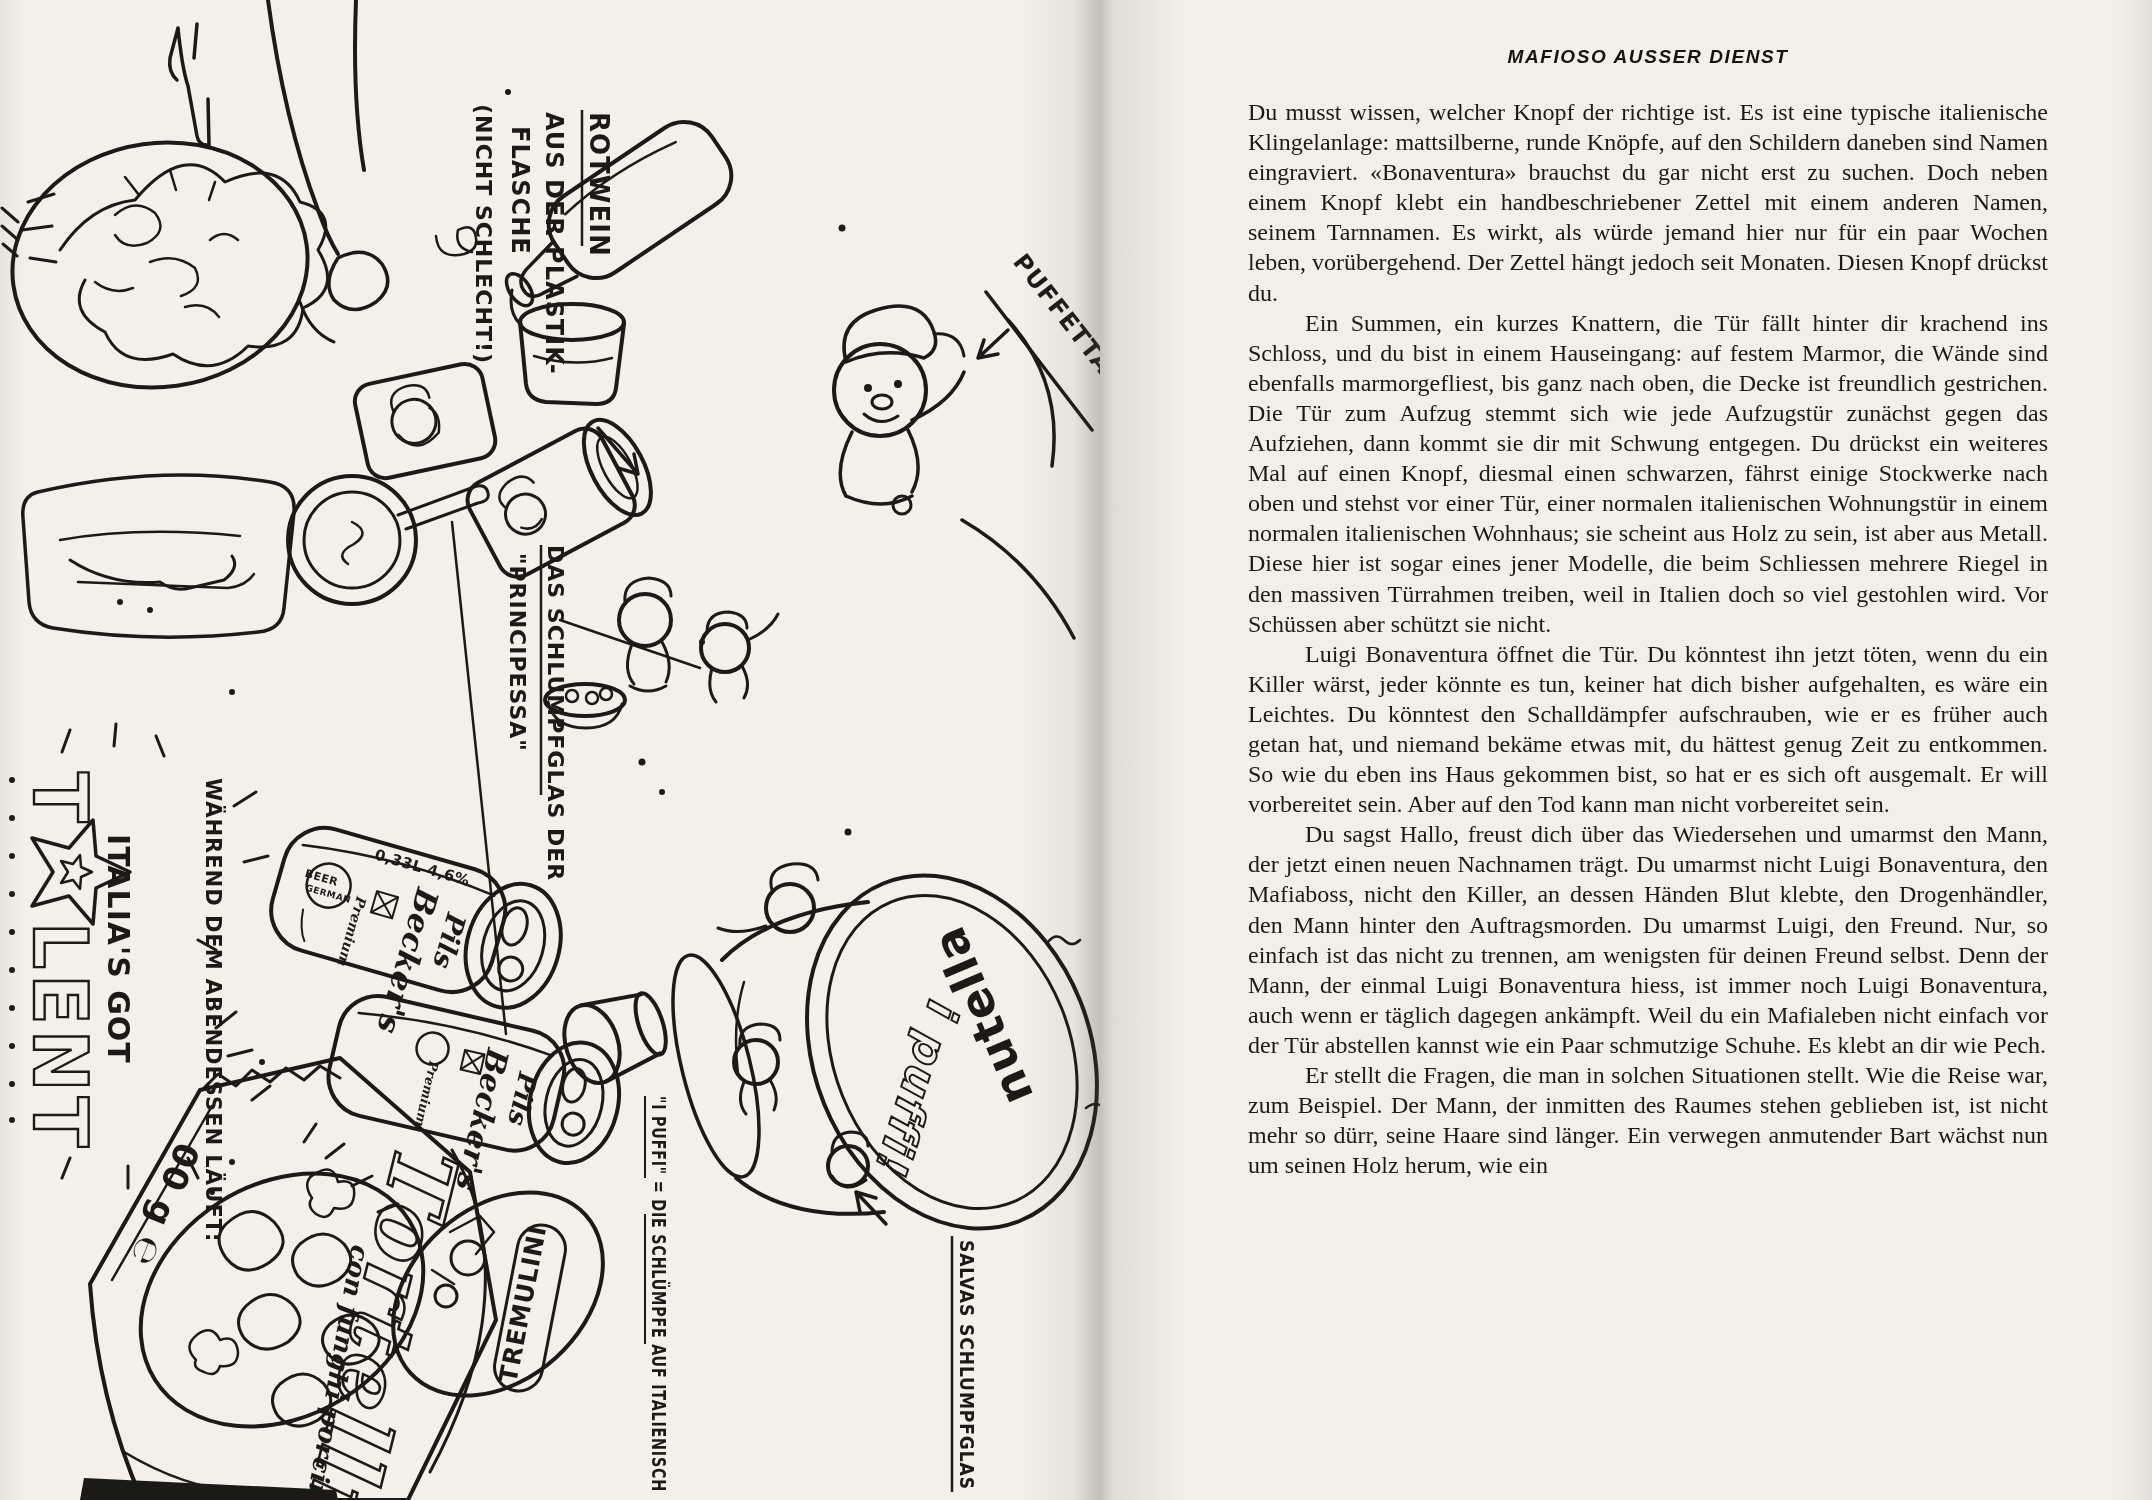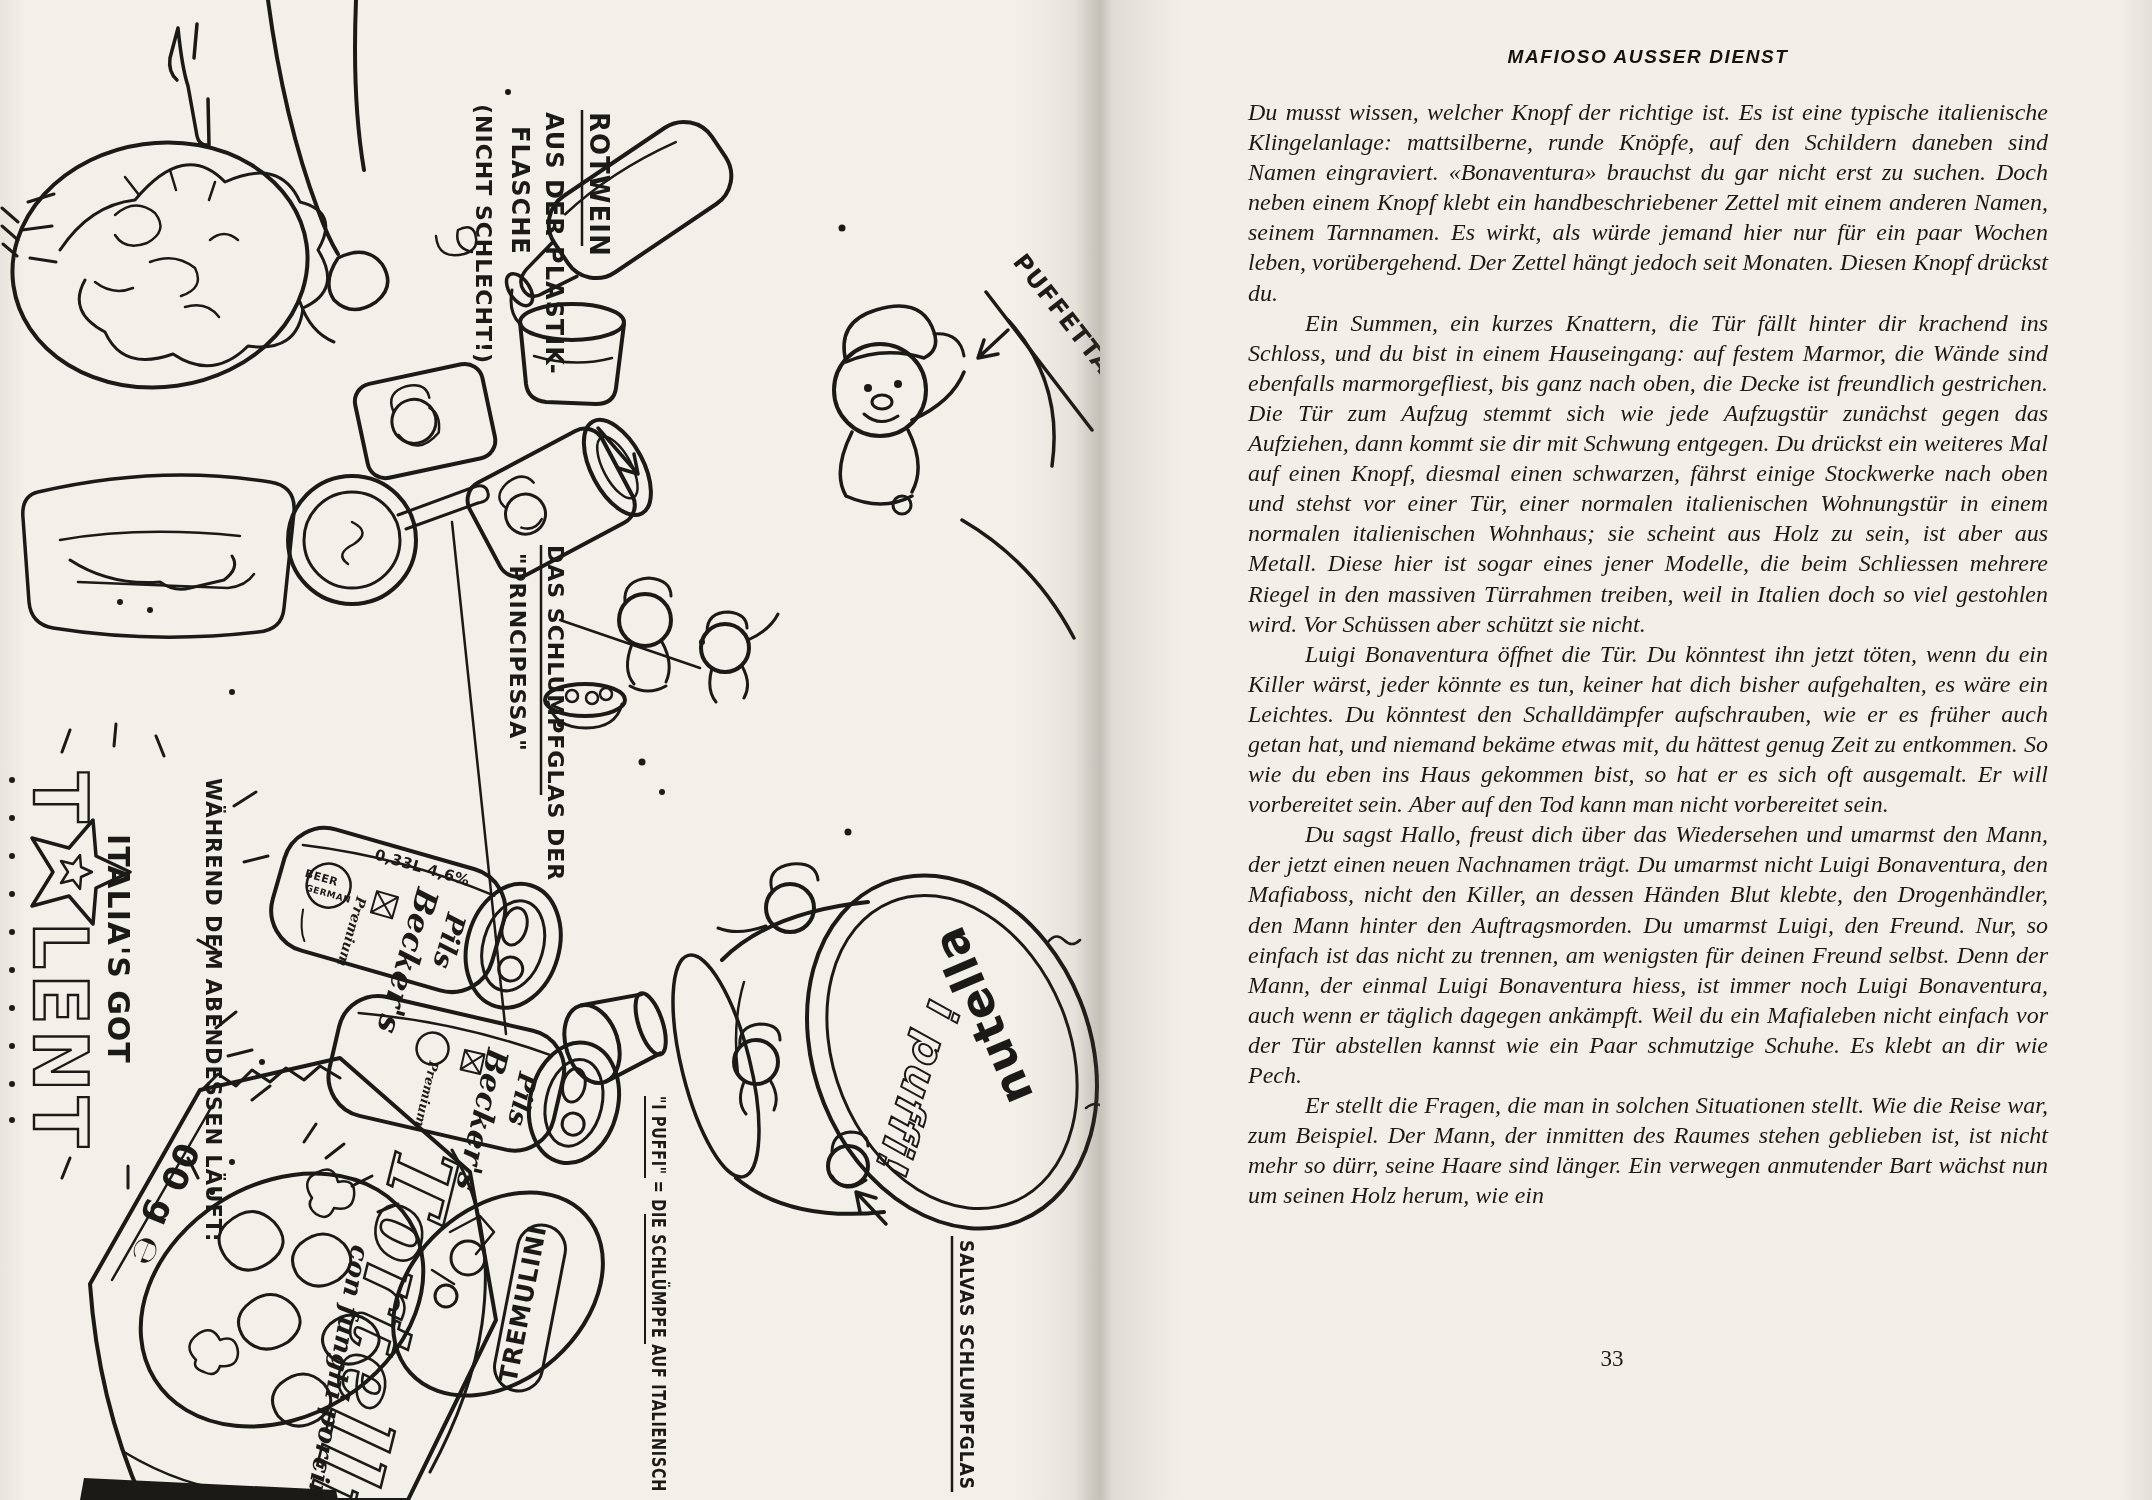--- a/index.html
+++ b/index.html
@@ -22,21 +22,21 @@
     background:linear-gradient(90deg,rgba(60,55,45,0) 0%,rgba(60,55,45,0.08) 100%);}
   .edge-left{position:absolute;top:0;left:0;width:26px;height:1500px;pointer-events:none;
     background:linear-gradient(90deg,rgba(60,55,45,0.06) 0%,rgba(60,55,45,0) 100%);}
 
   
   .textblock{position:absolute;left:112px;top:46px;width:800px;color:#1d1a16;margin-left:36px;}
   .running-head{text-align:center;font-family:"Liberation Sans",sans-serif;
     font-weight:bold;font-style:italic;font-size:19px;letter-spacing:1.6px;
     color:#16130f;}
   .bodytext{margin-top:29px;font-family:"Liberation Serif",serif;font-size:24px;
-    line-height:30.1px;text-align:justify;color:#1d1a16;font-style:italic;}
+    line-height:30.1px;text-align:justify;color:#1d1a16;}
   .bodytext p{margin:0;padding:0;}
   .bodytext p.indent{text-indent:57px;}
   .folio{position:absolute;left:112px;top:1346px;width:800px;text-align:center;
     font-size:23px;color:#1d1a16;}
 
   
   svg text{stroke:none;}
   .hand{font-family:"DejaVu Sans",sans-serif;font-weight:bold;fill:#1c1a17;letter-spacing:1px;}
   .hand-light{font-family:"DejaVu Sans",sans-serif;font-weight:bold;fill:#1c1a17;letter-spacing:0.5px;}
   .logo-outline{font-family:"DejaVu Sans",sans-serif;font-weight:bold;fill:none;
@@ -339,19 +339,18 @@
     <div class="textblock">
       <div class="running-head">MAFIOSO AUSSER DIENST</div>
       <div class="bodytext">
         <p>Du musst wissen, welcher Knopf der richtige ist. Es ist eine typische italienische Klingelanlage: mattsilberne, runde Knöpfe, auf den Schildern daneben sind Namen eingraviert. «Bonaventura» brauchst du gar nicht erst zu suchen. Doch neben einem Knopf klebt ein handbeschriebener Zettel mit einem anderen Namen, seinem Tarnnamen. Es wirkt, als würde jemand hier nur für ein paar Wochen leben, vorübergehend. Der Zettel hängt jedoch seit Monaten. Diesen Knopf drückst du.</p>
         <p class="indent">Ein Summen, ein kurzes Knattern, die Tür fällt hinter dir krachend ins Schloss, und du bist in einem Hauseingang: auf festem Marmor, die Wände sind ebenfalls marmorgefliest, bis ganz nach oben, die Decke ist freundlich gestrichen. Die Tür zum Aufzug stemmt sich wie jede Aufzugstür zunächst gegen das Aufziehen, dann kommt sie dir mit Schwung entgegen. Du drückst ein weiteres Mal auf einen Knopf, diesmal einen schwarzen, fährst einige Stockwerke nach oben und stehst vor einer Tür, einer normalen italienischen Wohnungstür in einem normalen italienischen Wohnhaus; sie scheint aus Holz zu sein, ist aber aus Metall. Diese hier ist sogar eines jener Modelle, die beim Schliessen mehrere Riegel in den massiven Türrahmen treiben, weil in Italien doch so viel gestohlen wird. Vor Schüssen aber schützt sie nicht.</p>
         <p class="indent">Luigi Bonaventura öffnet die Tür. Du könntest ihn jetzt töten, wenn du ein Killer wärst, jeder könnte es tun, keiner hat dich bisher aufgehalten, es wäre ein Leichtes. Du könntest den Schalldämpfer aufschrauben, wie er es früher auch getan hat, und niemand bekäme etwas mit, du hättest genug Zeit zu entkommen. So wie du eben ins Haus gekommen bist, so hat er es sich oft ausgemalt. Er will vorbereitet sein. Aber auf den Tod kann man nicht vorbereitet sein.</p>
         <p class="indent">Du sagst Hallo, freust dich über das Wiedersehen und umarmst den Mann, der jetzt einen neuen Nachnamen trägt. Du umarmst nicht Luigi Bonaventura, den Mafiaboss, nicht den Killer, an dessen Händen Blut klebte, den Drogenhändler, den Mann hinter den Auftragsmorden. Du umarmst Luigi, den Freund. Nur, so einfach ist das nicht zu trennen, am wenigsten für deinen Freund selbst. Denn der Mann, der einmal Luigi Bonaventura hiess, ist immer noch Luigi Bonaventura, auch wenn er täglich dagegen ankämpft. Weil du ein Mafialeben nicht einfach vor der Tür abstellen kannst wie ein Paar schmutzige Schuhe. Es klebt an dir wie Pech.</p>
         <p class="indent">Er stellt die Fragen, die man in solchen Situationen stellt. Wie die Reise war, zum Beispiel. Der Mann, der inmitten des Raumes stehen geblieben ist, ist nicht mehr so dürr, seine Haare sind länger. Ein verwegen anmutender Bart wächst nun um seinen Holz herum, wie ein</p>
       </div>
     </div>
-    <div class="folio">33</div>
   </div>
 
   <div class="gutter"></div>
   <div class="edge-right"></div>
   <div class="edge-left"></div>
 </div>
 
 </body></html>

